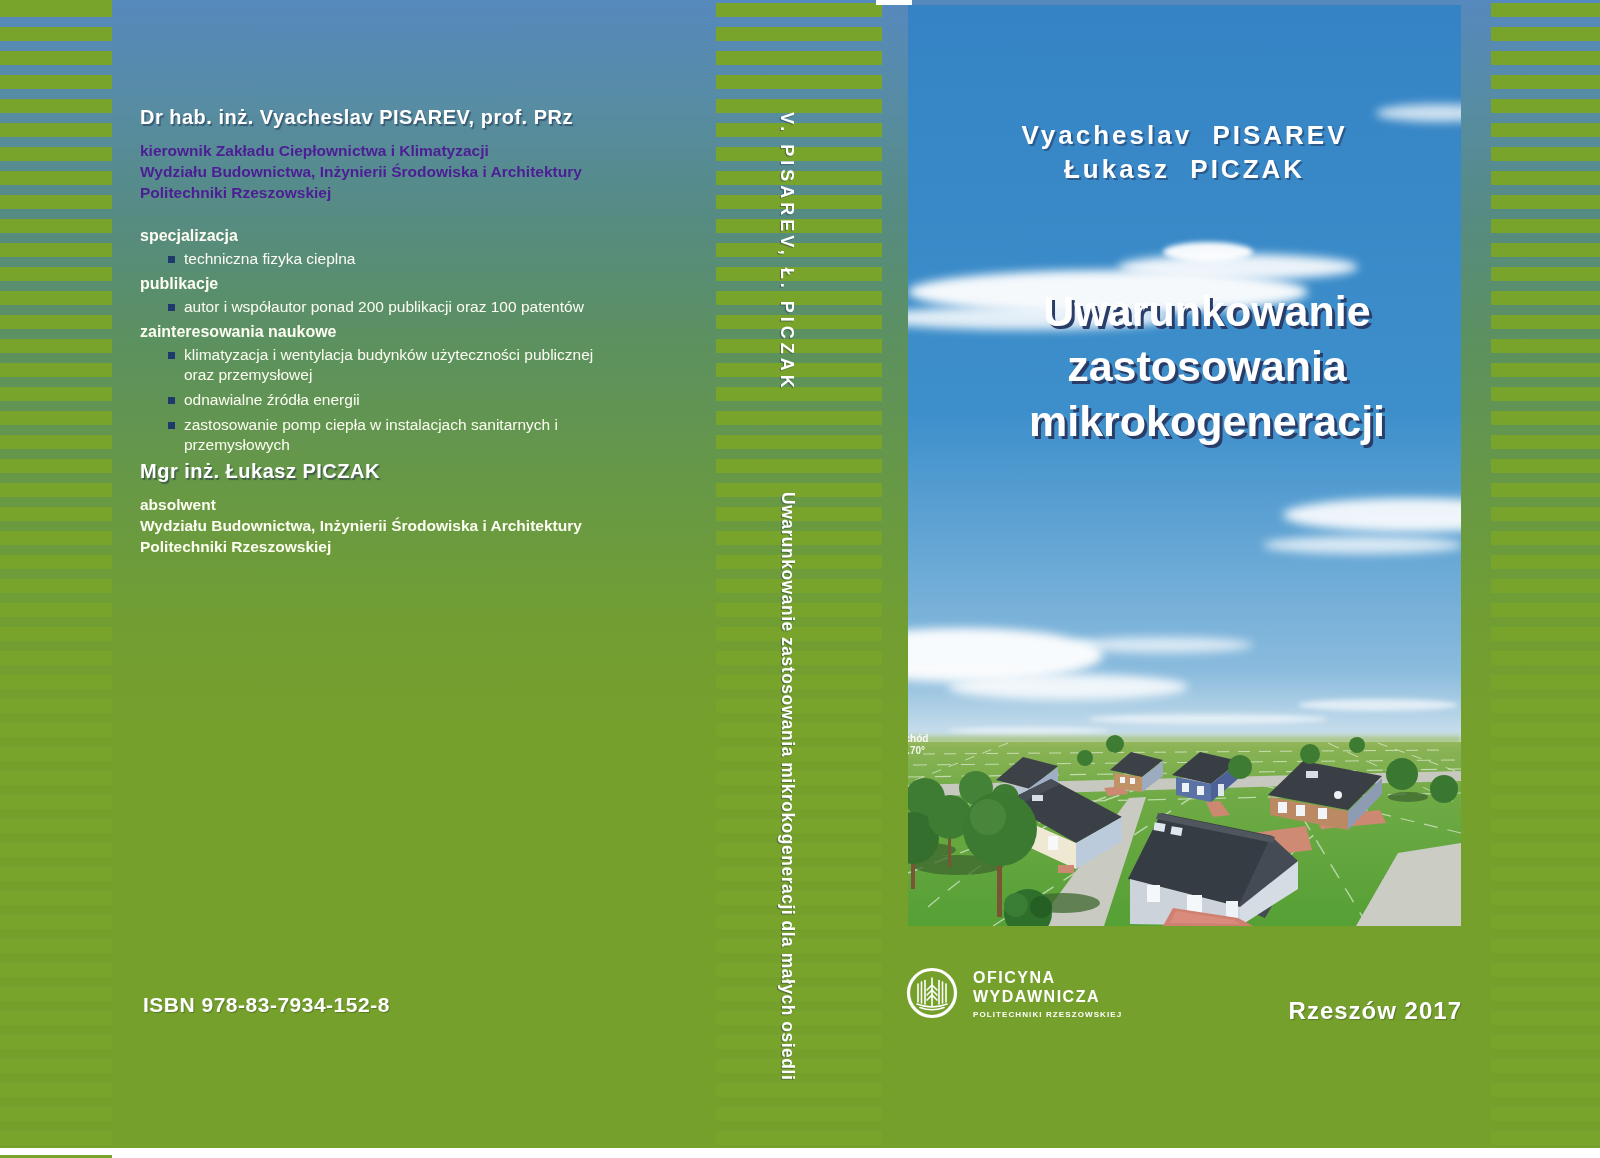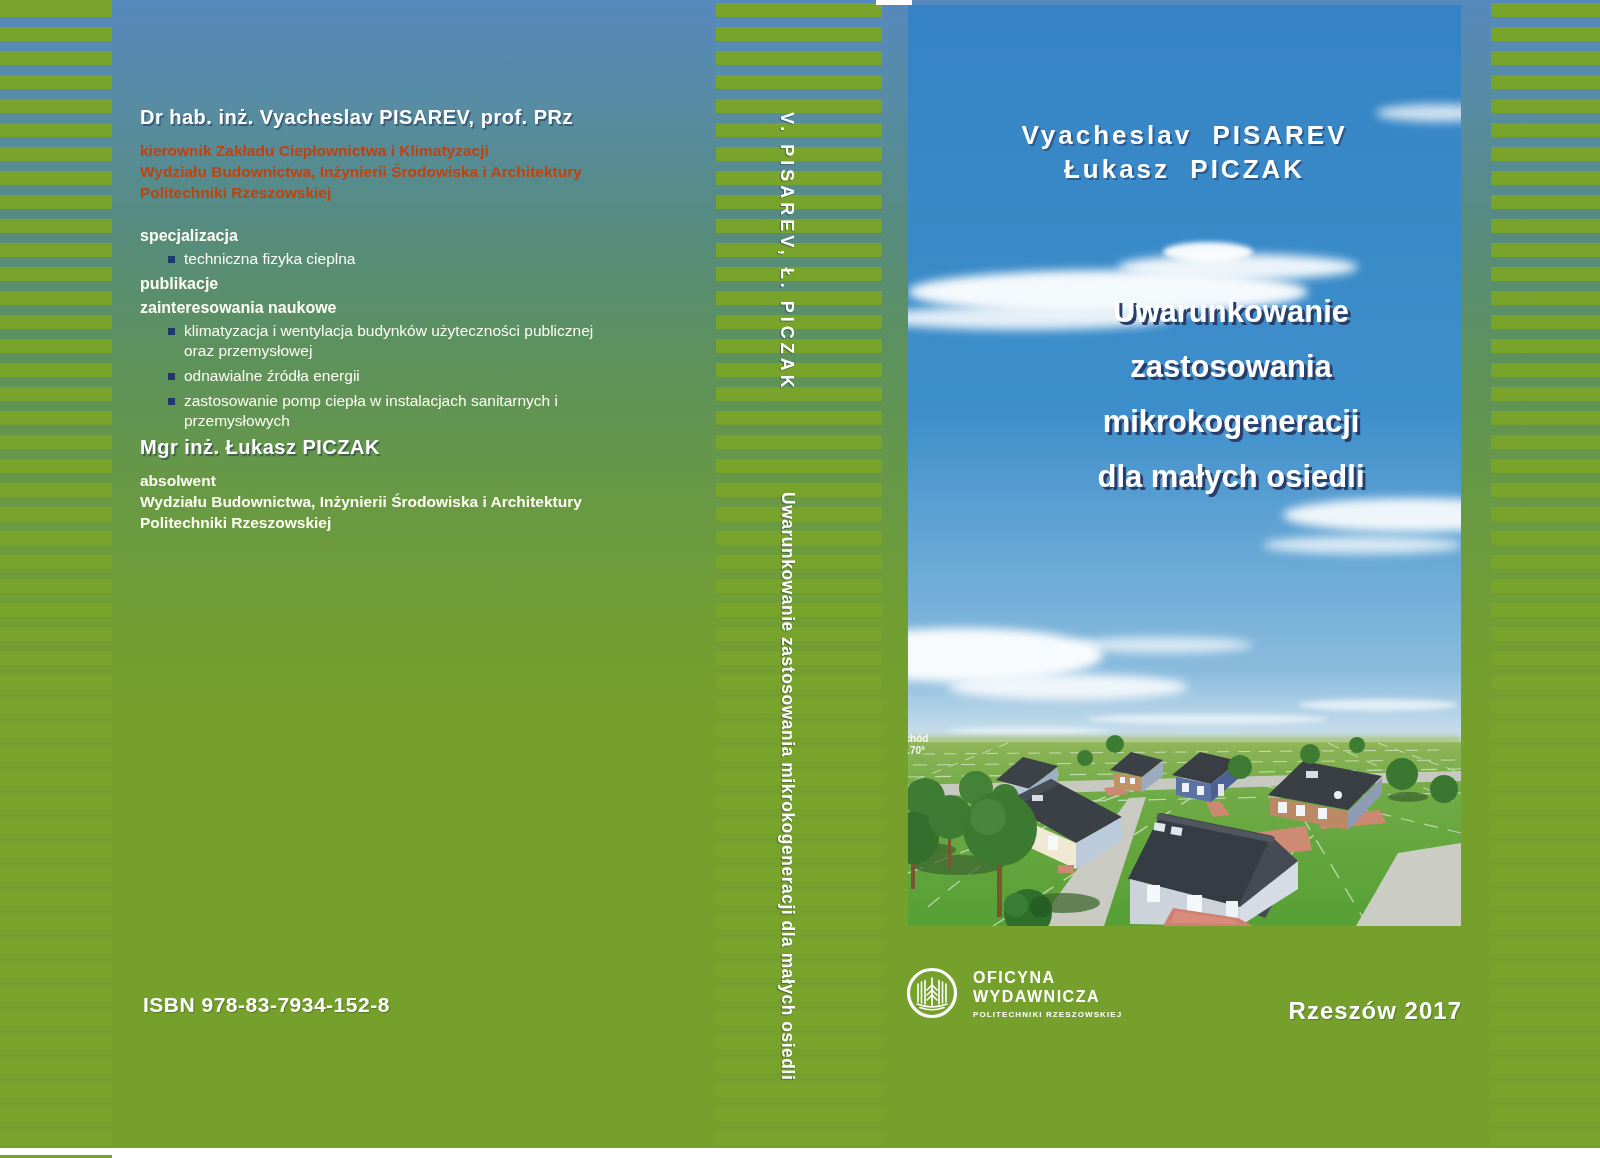--- a/index.html
+++ b/index.html
@@ -25,21 +25,21 @@
   .bottom-white { position:absolute; left:112px; top:1148px; width:1488px; height:10px; background:#fff; }
   .top-white-notch { position:absolute; left:876px; top:0; width:36px; height:5px; background:#fff; }
 
   
   .back-text { position:absolute; left:140px; top:106px; width:540px; color:#fff; }
   .bio-name {
     font-size:20px; font-weight:bold; letter-spacing:0.5px;
     text-shadow:1.5px 1.5px 1px rgba(25,40,70,.5); margin:0 0 11px 0;
   }
   .bio-affil { font-size:15.5px; font-weight:bold; line-height:21px; }
-  .affil-navy { color:#c2410c; }
+  .affil-navy { color:#4c1d95; }
   .affil-white { color:#fdfdf2; }
   .bio-sections { margin-top:24px; }
   .sec-heading { font-size:16px; font-weight:bold; color:#fdfdf2; margin-top:6px; margin-bottom:4px; }
   .sec-item {
     position:relative; font-size:15.5px; font-weight:normal; color:#fdfdf2;
     line-height:20px; margin-left:28px; padding-left:16px; max-width:430px; margin-bottom:5px;
   }
   .bullet-square {
     position:absolute; left:0; top:7px; width:7px; height:7px; background:#20396d;
   }
@@ -59,22 +59,22 @@
   .spine-title   { left:777px; top:492px; font-size:17.5px; letter-spacing:0.5px; height:560px; }
 
   
   .cover-photo { position:absolute; left:908px; top:5px; width:553px; height:921px; }
   .front-authors {
     position:absolute; left:908px; top:118px; width:553px; text-align:center;
     color:#fff; font-size:26px; font-weight:bold; letter-spacing:3px; line-height:34px;
     word-spacing:10px; text-shadow:2px 2px 0 rgba(35,55,95,.55);
   }
   .front-title {
-    position:absolute; left:932px; top:284px; width:598px; text-align:center;
-    color:#fff; font-size:31px; font-weight:bold; letter-spacing:0px; line-height:55px;
+    position:absolute; left:908px; top:284px; width:598px; text-align:center;
+    color:#fff; font-size:43px; font-weight:bold; letter-spacing:0px; line-height:55px;
     text-shadow:3px 3px 0 #2a3c68;
   }
   .publisher { position:absolute; left:905px; top:966px; display:flex; align-items:center; }
   .publisher-mark { width:54px; height:54px; }
   .publisher-text { margin-left:14px; color:#fff; }
   .pub-line { font-size:16px; font-weight:bold; letter-spacing:1.5px; line-height:19px; }
   .pub-small { font-size:8px; font-weight:bold; letter-spacing:1.1px; margin-top:4px; }
   .place-year {
     position:absolute; left:1200px; top:997px; width:262px; text-align:right;
     color:#fff; font-size:24px; font-weight:bold; letter-spacing:1px;
@@ -100,20 +100,24 @@
   </div>
 
   <div class="bio-sections">
     <div class="sec-heading">specjalizacja</div>
     <div class="sec-item">
       <span class="bullet-square"></span>
       <span>techniczna fizyka cieplna</span>
     </div>
 
     <div class="sec-heading">publikacje</div>
+    <div class="sec-item">
+      <span class="bullet-square"></span>
+      <span>autor i współautor ponad 200 publikacji oraz 100 patentów</span>
+    </div>
 
     <div class="sec-heading">zainteresowania naukowe</div>
     <div class="sec-item">
       <span class="bullet-square"></span>
       <span>klimatyzacja i wentylacja budynków użyteczności publicznej oraz przemysłowej</span>
     </div>
     <div class="sec-item">
       <span class="bullet-square"></span>
       <span>odnawialne źródła energii</span>
     </div>
@@ -319,21 +323,20 @@
 
 <div class="front-authors">
   <div>Vyacheslav PISAREV</div>
   <div>Łukasz PICZAK</div>
 </div>
 
 <div class="front-title">
   <div>Uwarunkowanie</div>
   <div>zastosowania</div>
   <div>mikrokogeneracji</div>
-  <div>dla małych osiedli</div>
 </div>
 
 <div class="publisher">
   <svg class="publisher-mark" viewBox="-27 -27 54 54" xmlns="http://www.w3.org/2000/svg">
     <circle cx="0" cy="0" r="23.5" fill="none" stroke="#ffffff" stroke-width="3.2"></circle>
     <g stroke="#ffffff" stroke-width="1.6" fill="none" stroke-linecap="round">
       <path d="M -14 -9 L -14 9"></path>
       <path d="M -10.5 -11 L -10.5 10"></path>
       <path d="M -7 -12.5 L -7 11"></path>
       <path d="M 14 -9 L 14 9"></path>

